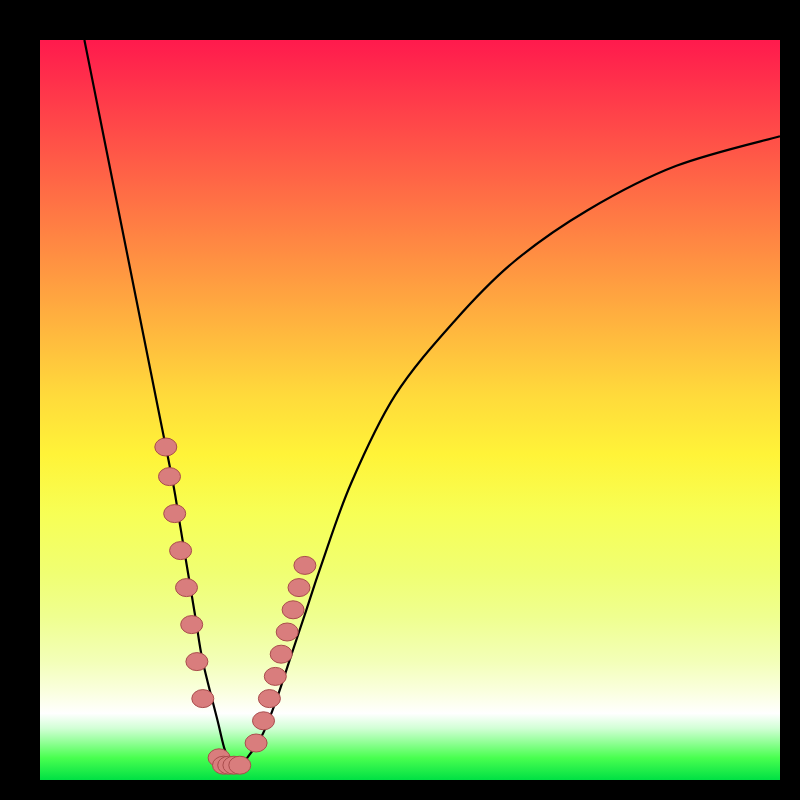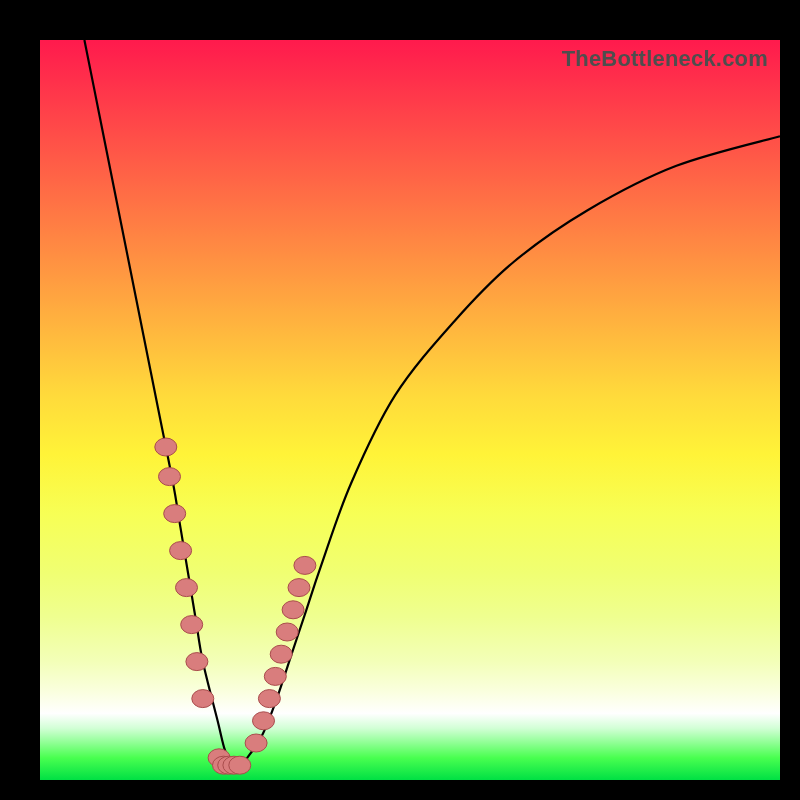--- a/index.html
+++ b/index.html
@@ -61,21 +61,20 @@
     fill: #d97d7d;
     stroke: #a94c4c;
     stroke-width: 1;
   }
 </style>
 </head>
 <body>
 
 <div class="frame">
   <div class="plot-area">
-    <div class="watermark">TheBottleneck.com</div>
     <svg class="curve" viewBox="0 0 740 740">
       <path id="curvePath" class="curve-path" d="M 44.4 0.0 C 46.9 12.3, 54.3 49.3, 59.2 74.0 C 64.1 98.7, 69.1 123.3, 74.0 148.0 C 78.9 172.7, 83.9 197.3, 88.8 222.0 C 93.7 246.7, 98.7 271.3, 103.6 296.0 C 108.5 320.7, 113.5 345.3, 118.4 370.0 C 123.3 394.7, 129.5 424.3, 133.2 444.0 C 136.9 463.7, 138.1 473.6, 140.6 488.4 C 143.1 503.2, 145.5 518.0, 148.0 532.8 C 150.5 547.6, 152.9 562.4, 155.4 577.2 C 157.9 592.0, 159.1 604.3, 162.8 621.6 C 166.5 638.9, 173.9 666.0, 177.6 680.8 C 181.3 695.6, 182.5 703.0, 185.0 710.4 C 187.5 717.8, 189.9 722.7, 192.4 725.2 C 194.9 727.7, 197.3 726.4, 199.8 725.2 C 202.3 724.0, 203.5 722.7, 207.2 717.8 C 210.9 712.9, 217.1 705.5, 222.0 695.6 C 226.9 685.7, 231.9 672.2, 236.8 658.6 C 241.7 645.0, 246.7 629.0, 251.6 614.2 C 256.5 599.4, 261.5 584.6, 266.4 569.8 C 271.3 555.0, 273.8 546.4, 281.2 525.4 C 288.6 504.4, 298.5 472.4, 310.8 444.0 C 323.1 415.6, 337.9 382.3, 355.2 355.2 C 372.5 328.1, 394.7 303.4, 414.4 281.2 C 434.1 259.0, 451.4 240.5, 473.6 222.0 C 495.8 203.5, 520.5 186.2, 547.6 170.2 C 574.7 154.2, 604.3 138.1, 636.4 125.8 C 668.5 113.5, 722.7 101.1, 740.0 96.2"></path>
       <g id="beads">
           <ellipse cx="125.8" cy="407.0" rx="11" ry="9" class="bead"></ellipse>
           <ellipse cx="129.5" cy="436.6" rx="11" ry="9" class="bead"></ellipse>
           <ellipse cx="134.7" cy="473.6" rx="11" ry="9" class="bead"></ellipse>
           <ellipse cx="140.6" cy="510.6" rx="11" ry="9" class="bead"></ellipse>
           <ellipse cx="146.5" cy="547.6" rx="11" ry="9" class="bead"></ellipse>
           <ellipse cx="151.7" cy="584.6" rx="11" ry="9" class="bead"></ellipse>
           <ellipse cx="156.9" cy="621.6" rx="11" ry="9" class="bead"></ellipse>

